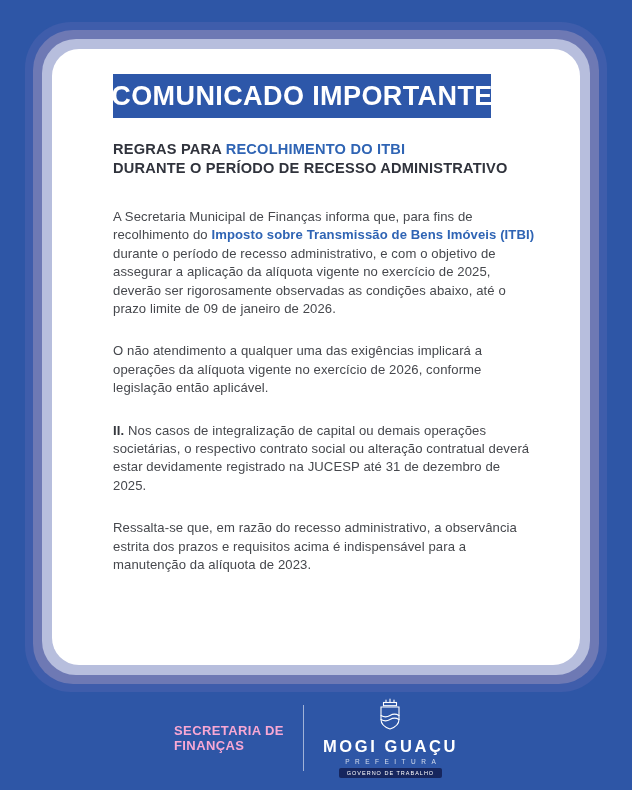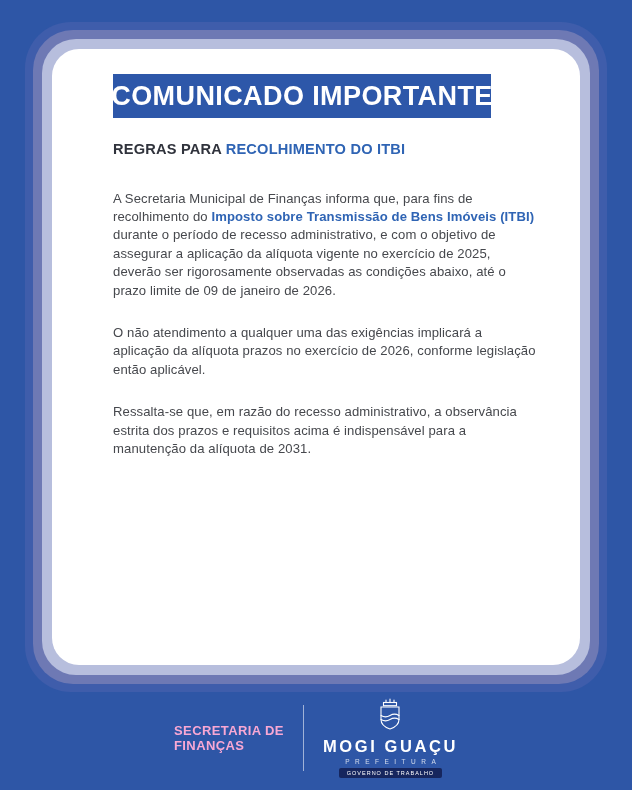--- a/index.html
+++ b/index.html
@@ -148,30 +148,31 @@
 
   <div class="frame-outer">
     <div class="frame-mid">
       <div class="frame-light">
         <div class="card">
 
           <div class="banner">
             <span>COMUNICADO IMPORTANTE</span>
           </div>
 
-          <h2 class="subtitle"><span>REGRAS PARA </span><span class="accent">RECOLHIMENTO DO ITBI</span><br></h2>
+          <h2 class="subtitle"><span>REGRAS PARA </span><span class="accent">RECOLHIMENTO DO ITBI</span><br><span>DURANTE O PERÍODO DE RECESSO ADMINISTRATIVO</span></h2>
 
           <p class="para"><span>A Secretaria Municipal de Finanças informa que, para fins de recolhimento do </span><strong class="accent">Imposto sobre Transmissão de Bens Imóveis (ITBI)</strong><span> durante o período de recesso administrativo, e com o objetivo de assegurar a aplicação da alíquota vigente no exercício de 2025, deverão ser rigorosamente observadas as condições abaixo, até o prazo limite de 09 de janeiro de 2026.</span></p>
 
-          <p class="para">O não atendimento a qualquer uma das exigências implicará a aplicação da alíquota prazos no exercício de 2026, conforme legislação então aplicável.</p>
+          <p class="para">O não atendimento a qualquer uma das exigências implicará a operações da alíquota vigente no exercício de 2026, conforme legislação então aplicável.</p>
 
 
+          <p class="para"><strong>II.</strong> <span>Nos casos de integralização de capital ou demais operações societárias, o respectivo contrato social ou alteração contratual deverá estar devidamente registrado na JUCESP até 31 de dezembro de 2025.</span></p>
 
 
-          <p class="para">Ressalta-se que, em razão do recesso administrativo, a observância estrita dos prazos e requisitos acima é indispensável para a manutenção da alíquota de 2031.</p>
+          <p class="para">Ressalta-se que, em razão do recesso administrativo, a observância estrita dos prazos e requisitos acima é indispensável para a manutenção da alíquota de 2023.</p>
 
         </div>
       </div>
     </div>
   </div>
 
   <div class="footer">
     <div class="dept"><span>SECRETARIA DE</span><br><span>FINANÇAS</span></div>
 
     <div class="v-divider"></div>

